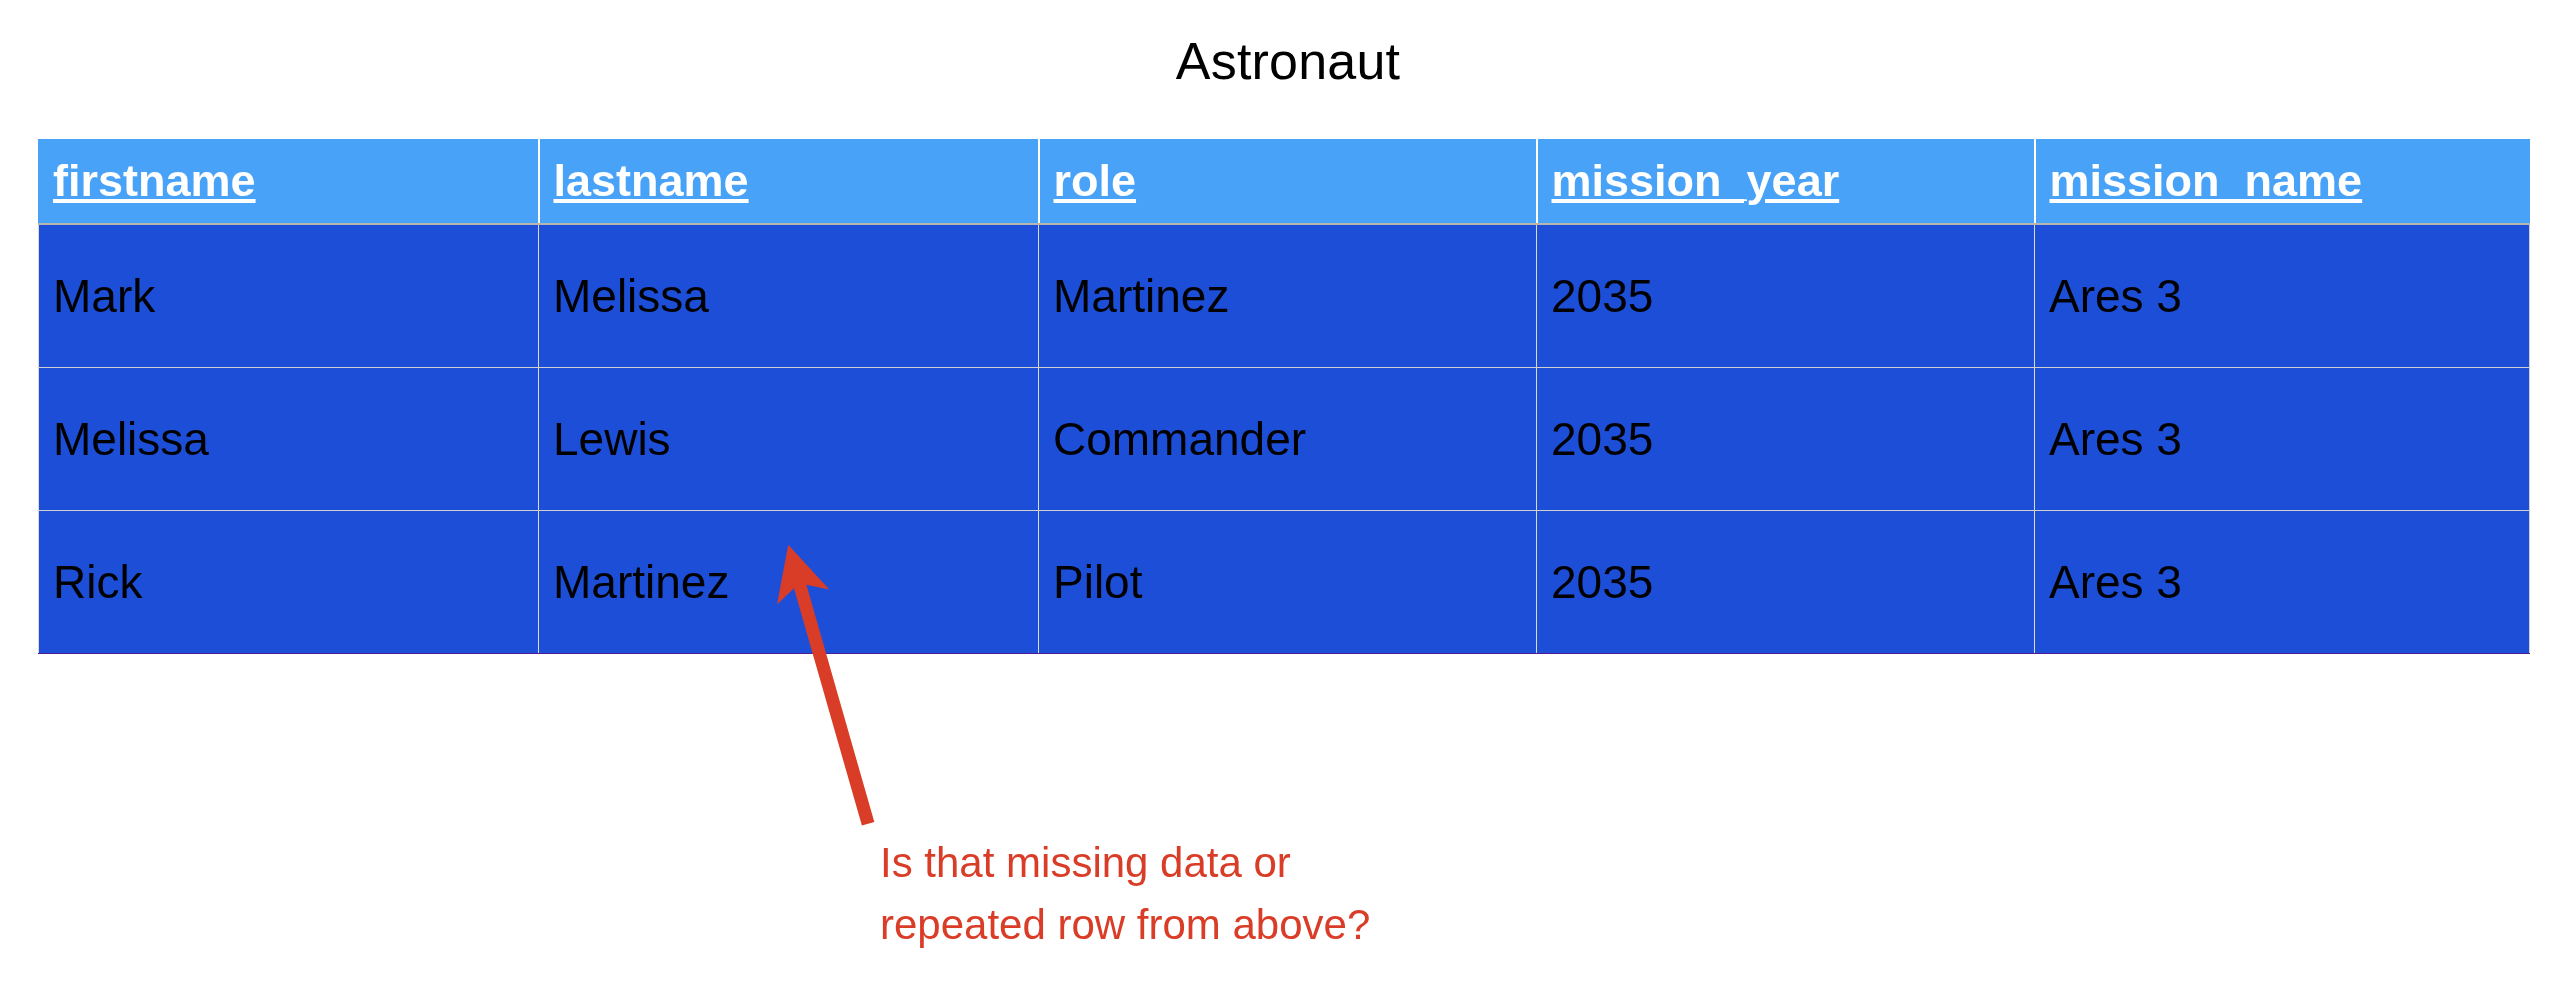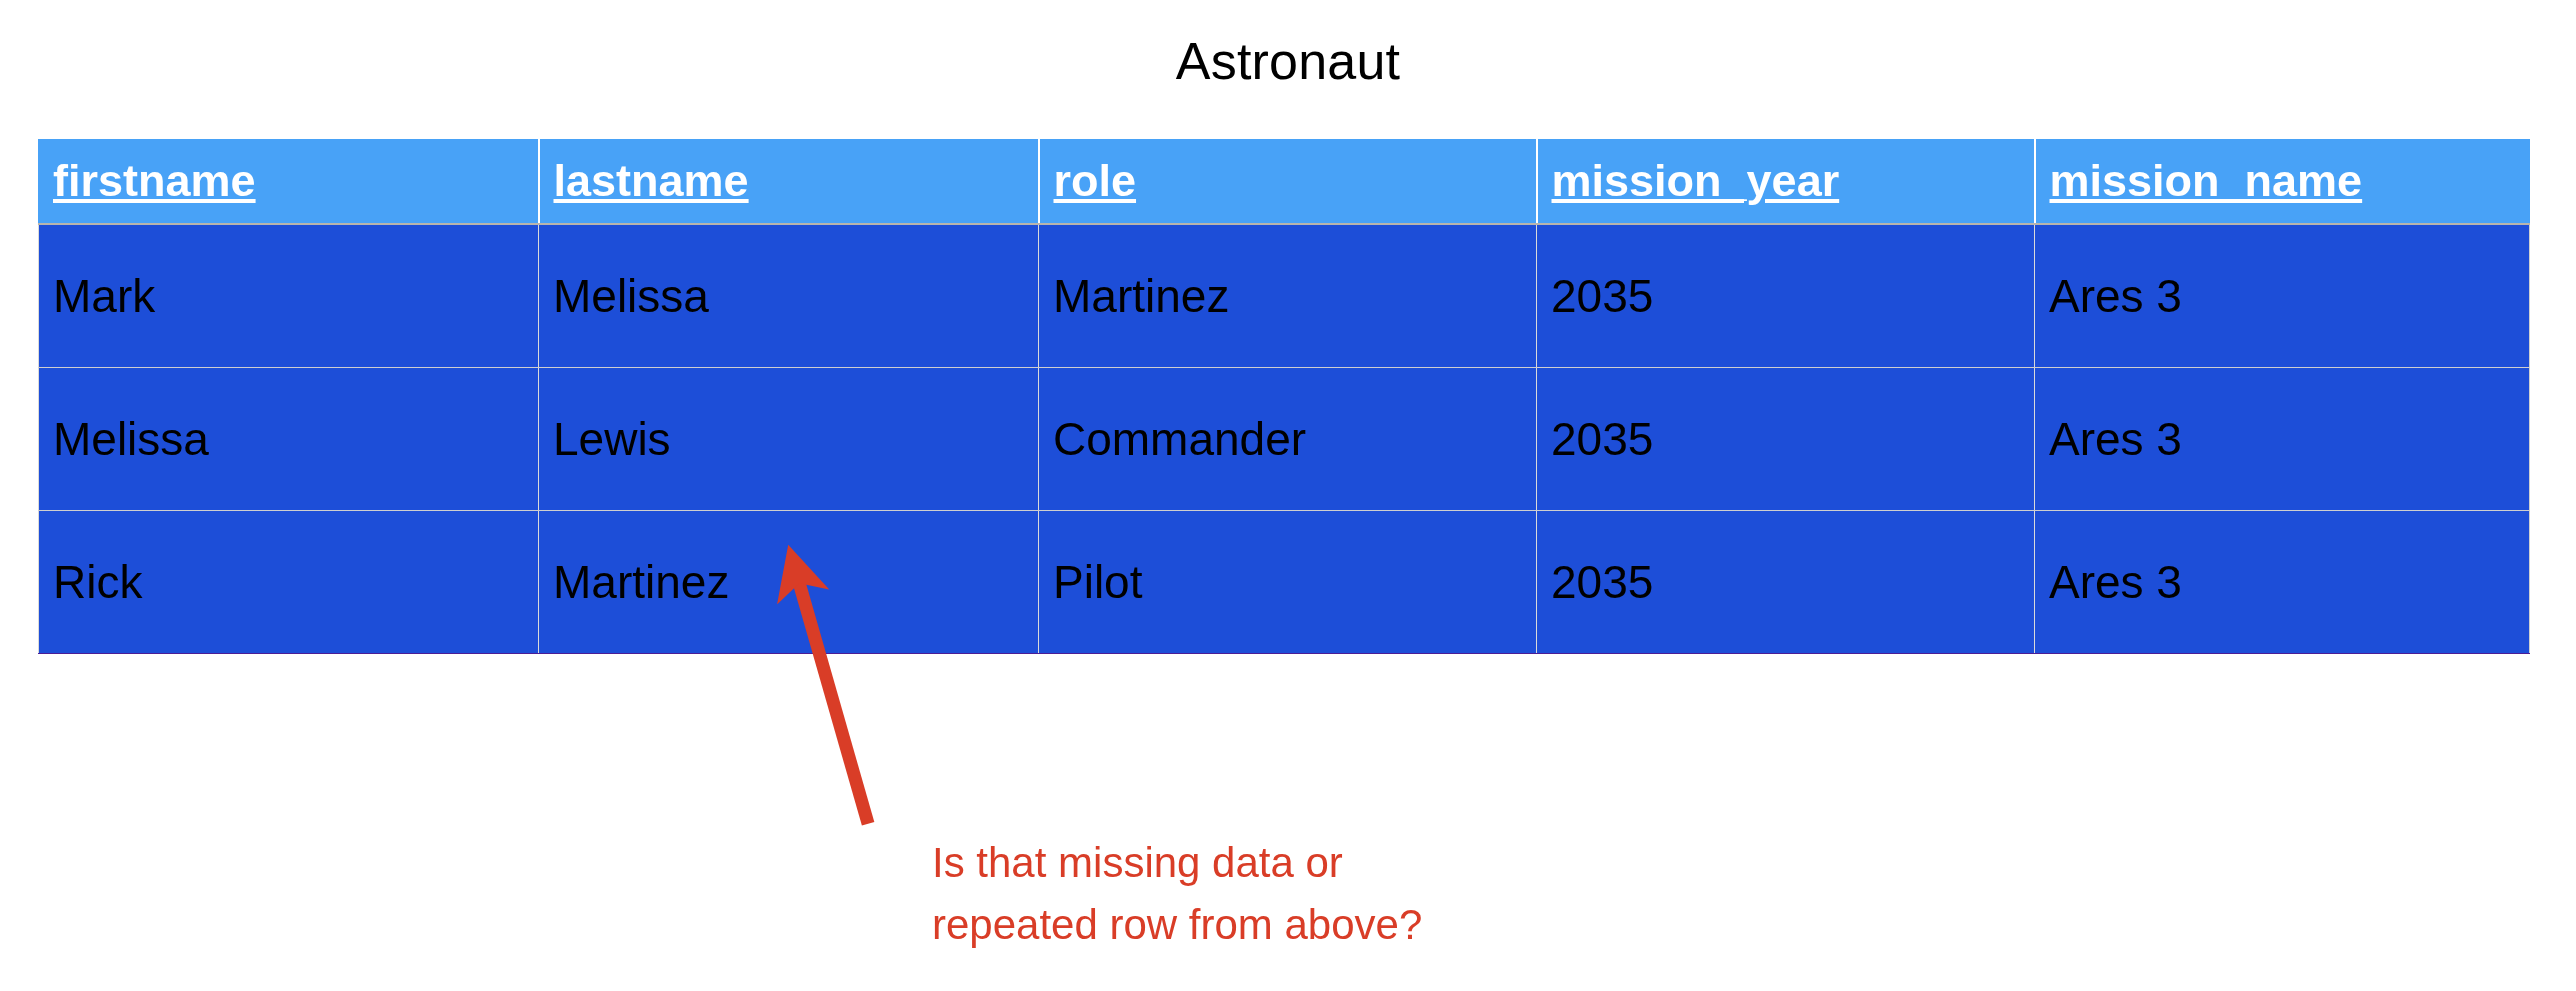--- a/index.html
+++ b/index.html
@@ -100,21 +100,21 @@
   .annot-svg {
     position: absolute;
     left: 0;
     top: 0;
     width: 2576px;
     height: 991px;
     pointer-events: none;
   }
   .annot-text {
     position: absolute;
-    left: 932px;
+    left: 880px;
     top: 832px;
     font-size: 42px;
     line-height: 62px;
     color: #d93d27;
     font-weight: 400;
     white-space: pre-line;
   }
 </style>
 </head>
 <body>

